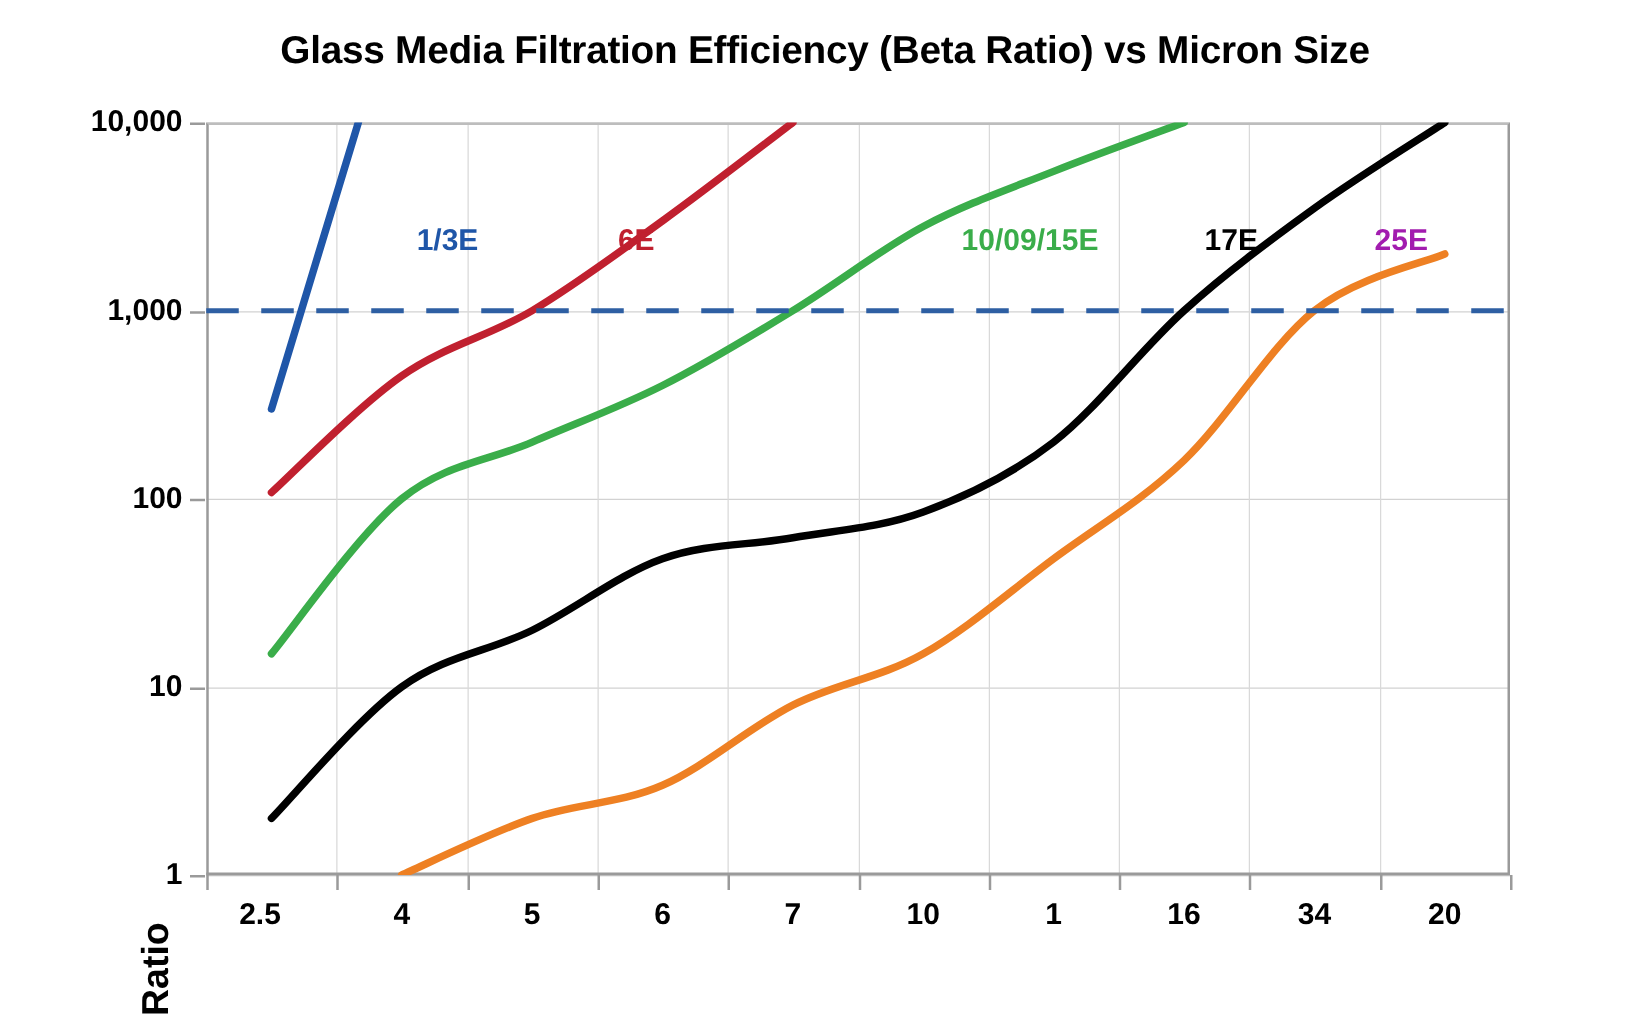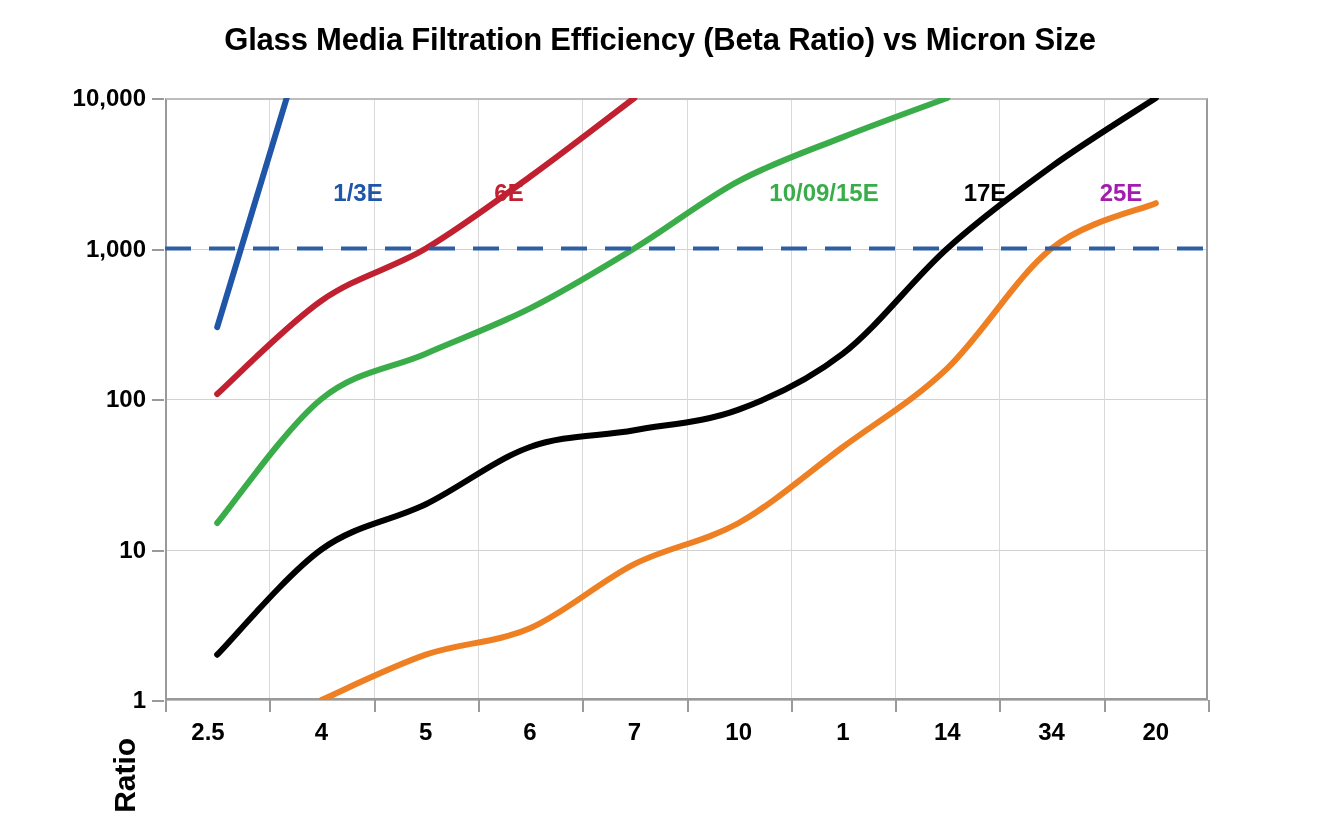--- a/index.html
+++ b/index.html
@@ -102,21 +102,21 @@
       <div class="xtickmark" style="left: 999px;"></div>
       <div class="xtickmark" style="left: 1104px;"></div>
       <div class="xtickmark" style="left: 1208px;"></div>
       <div class="xlabel" style="left: 208px; text-align: center;">2.5</div>
       <div class="xlabel" style="left: 321.45px;">4</div>
       <div class="xlabel" style="left: 425.75px;">5</div>
       <div class="xlabel" style="left: 530.05px;">6</div>
       <div class="xlabel" style="left: 634.35px;">7</div>
       <div class="xlabel" style="left: 738.65px;">10</div>
       <div class="xlabel" style="left: 842.95px;">1</div>
-      <div class="xlabel" style="left: 947.25px;">14</div>
+      <div class="xlabel" style="left: 947.25px;">16</div>
       <div class="xlabel" style="left: 1051.55px;">34</div>
       <div class="xlabel" style="left: 1155.85px;">20</div>
     </div>
 
   <div id="plot-border"></div>
 
   <svg id="series-svg" width="1320" height="820">
       <defs>
         <clipPath id="plotclip">
           <rect x="165" y="98" width="1043" height="602"></rect>

